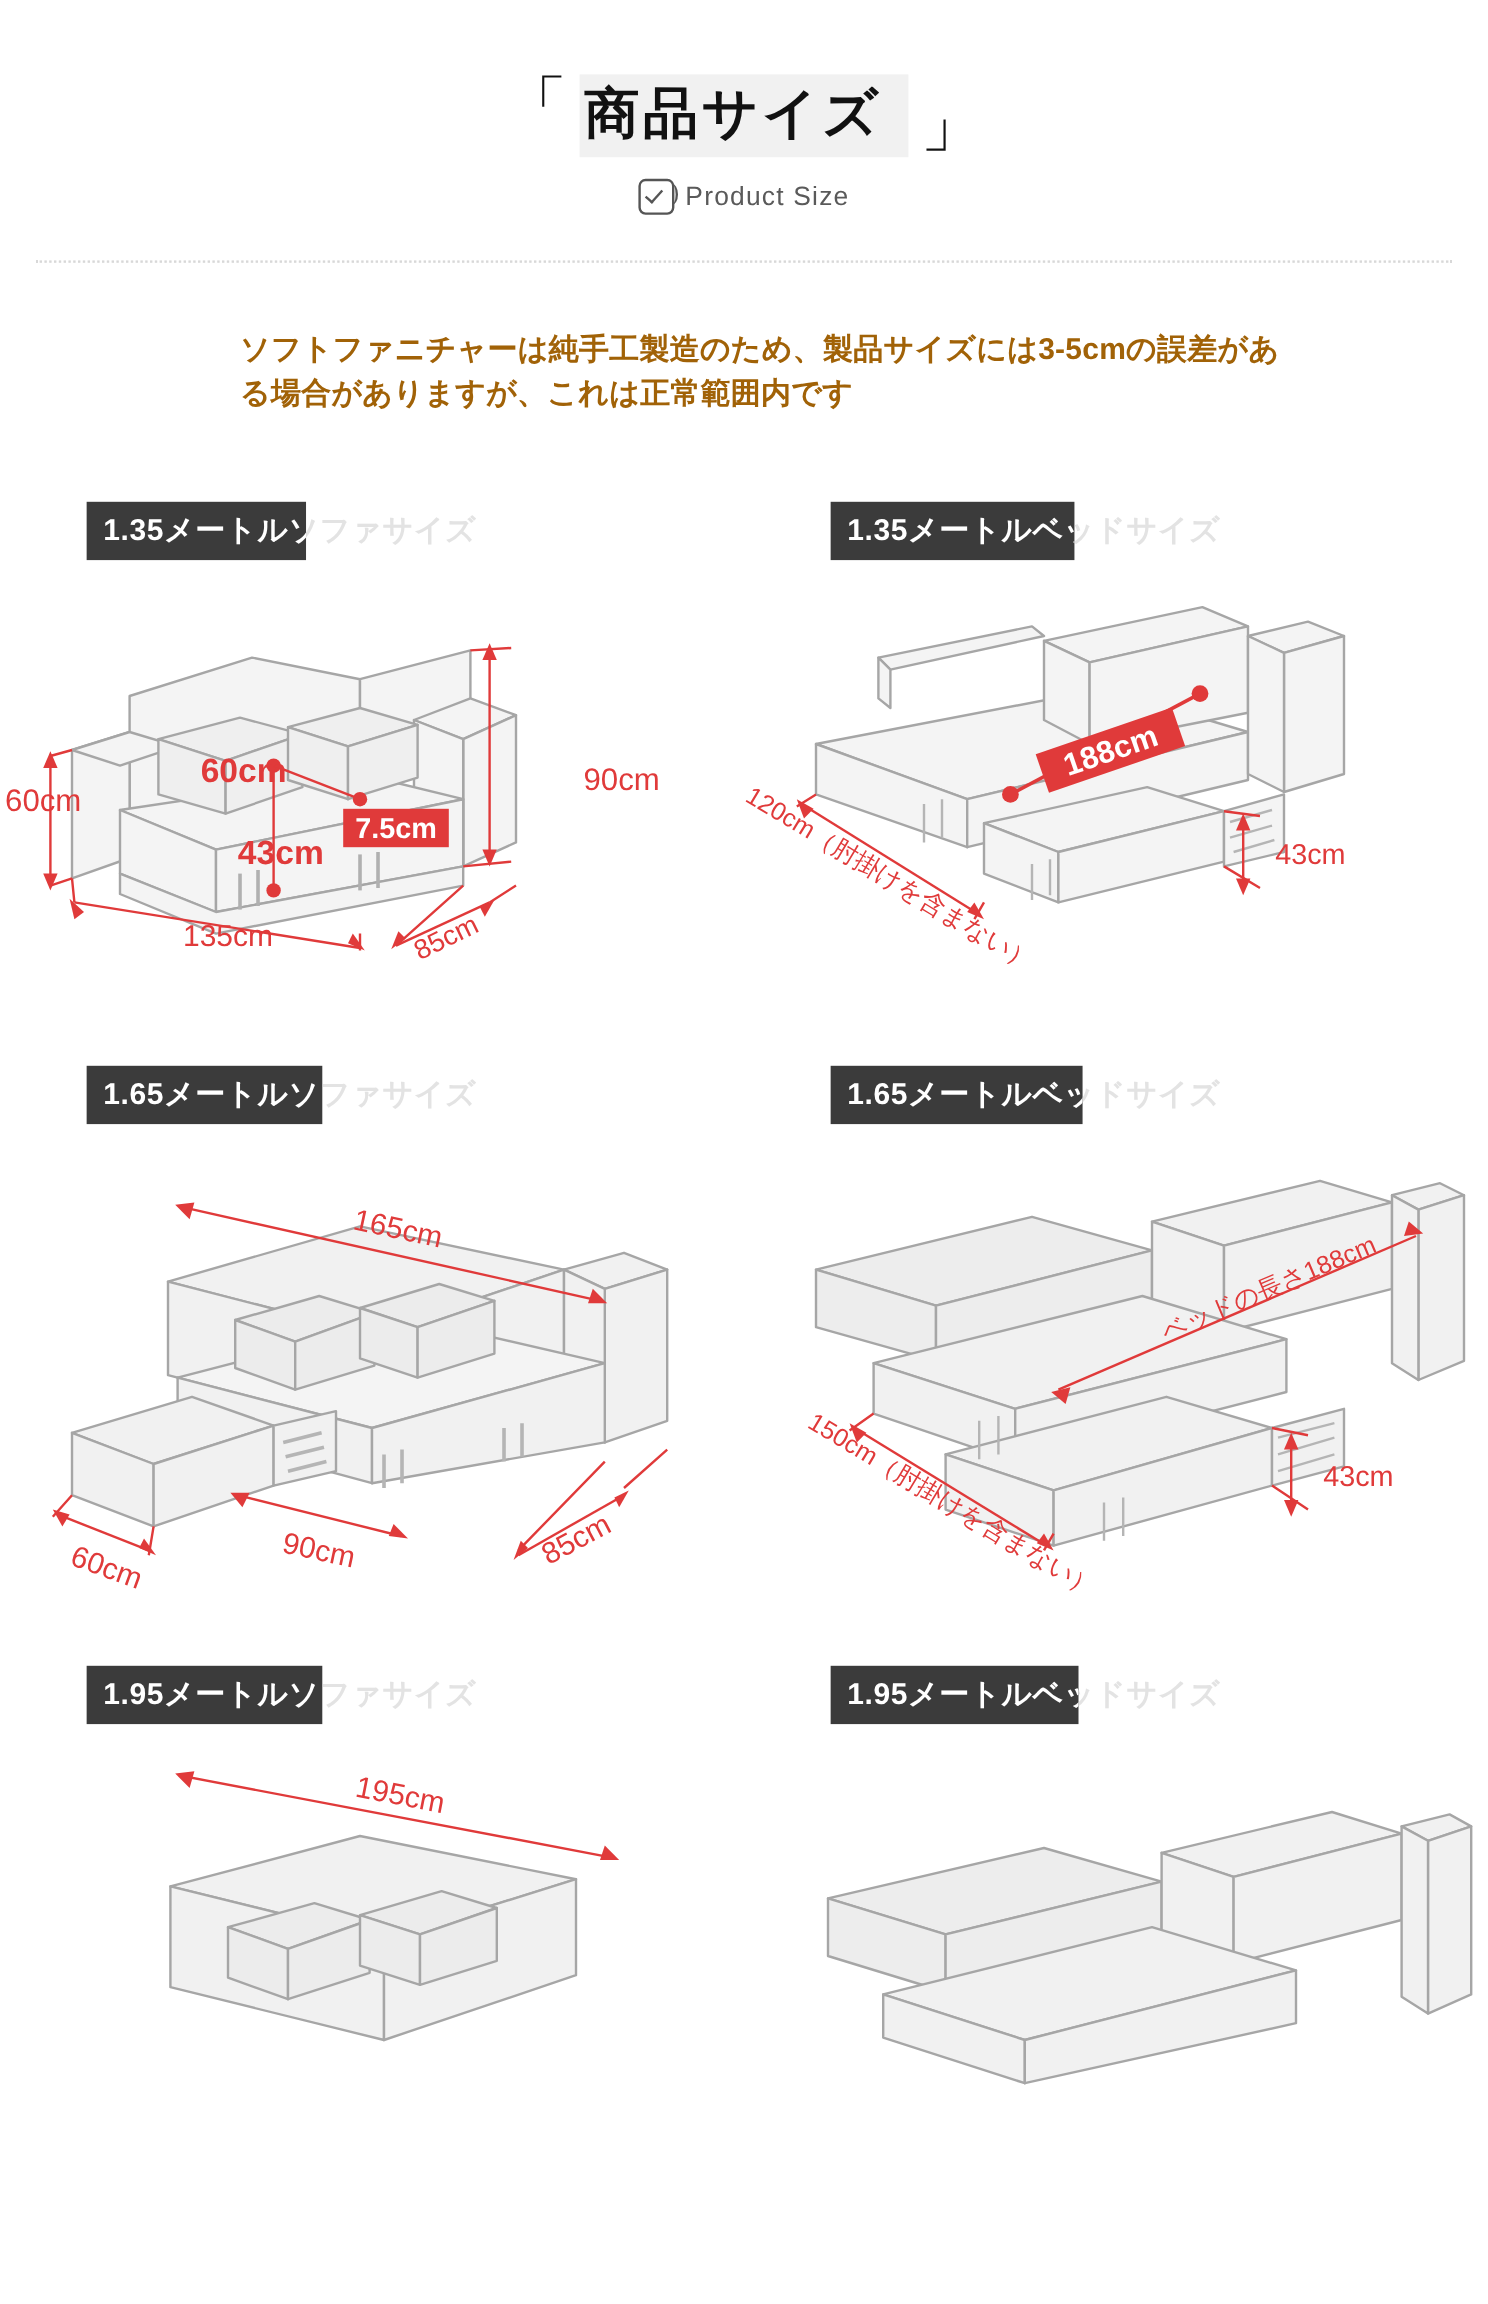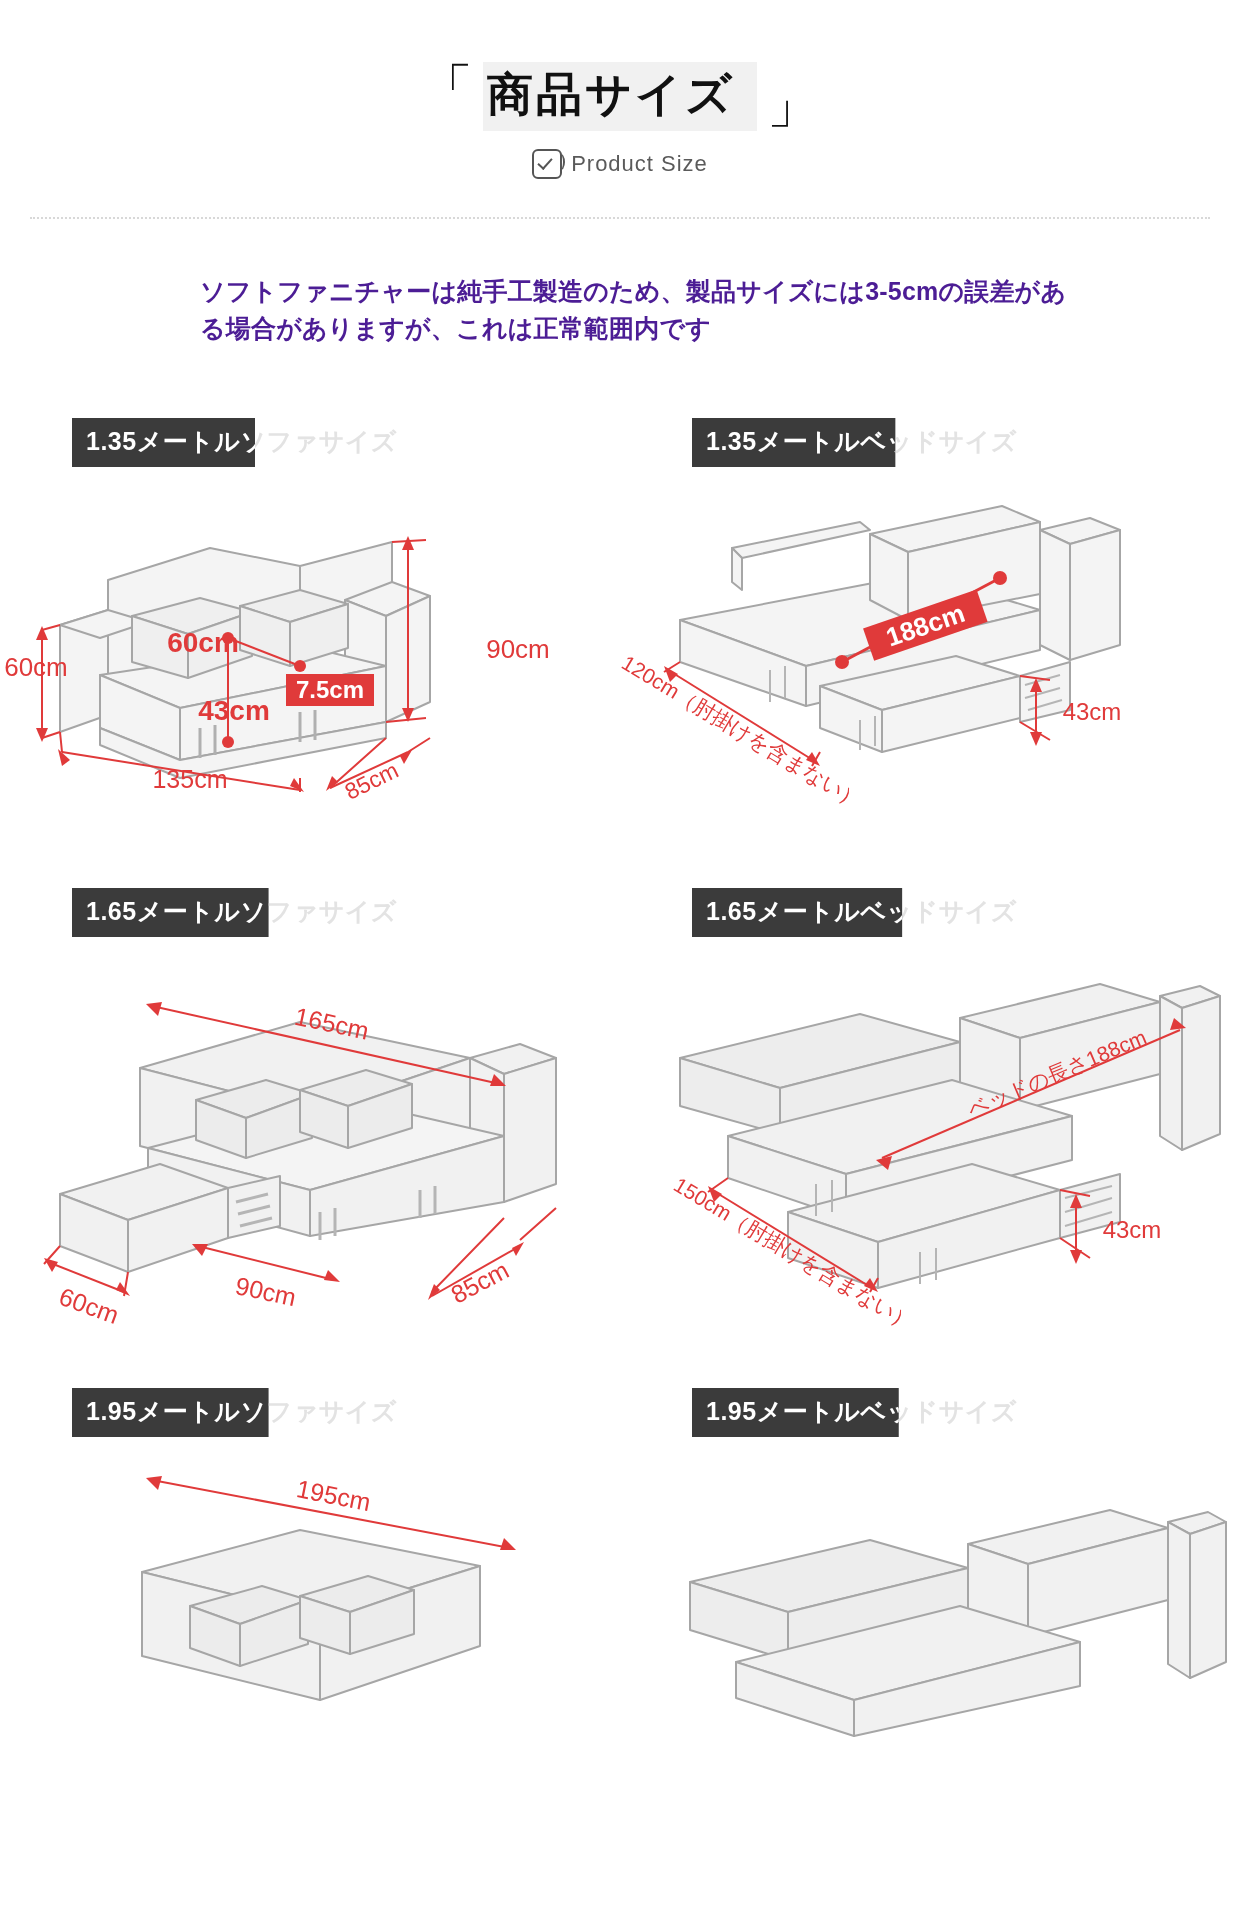--- a/index.html
+++ b/index.html
@@ -93,21 +93,21 @@
     border-top: 2px dotted #d8d8d8;
   }
 
   
   .note {
     margin: 54px 0 0 0;
     padding: 0 160px 0 200px;
     font-size: 25px;
     font-weight: 700;
     line-height: 1.5;
-    color: #4c1d95;
+    color: #a16207;
     letter-spacing: 0.2px;
   }
 
   
   .grid {
     margin-top: 60px;
     display: grid;
     grid-template-columns: 620px 620px;
     grid-template-rows: 470px 500px 470px;
   }

